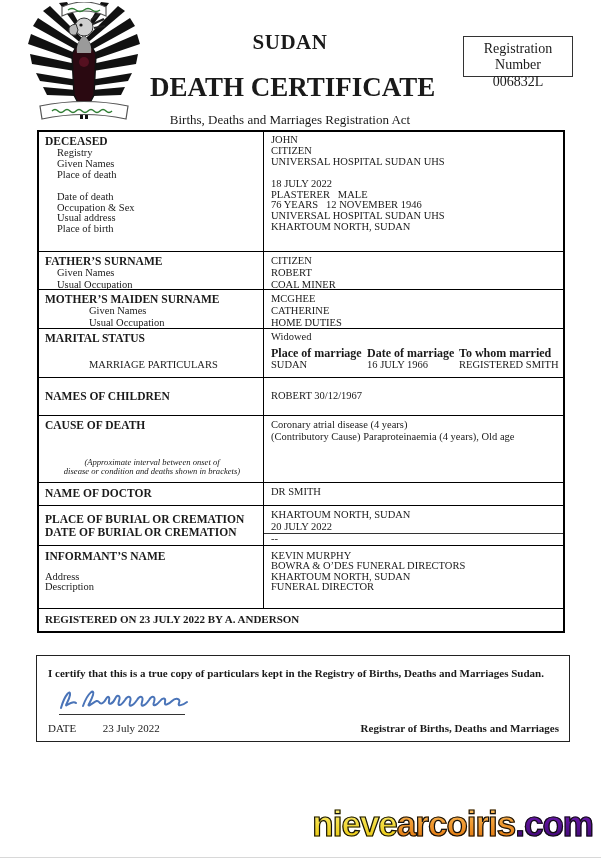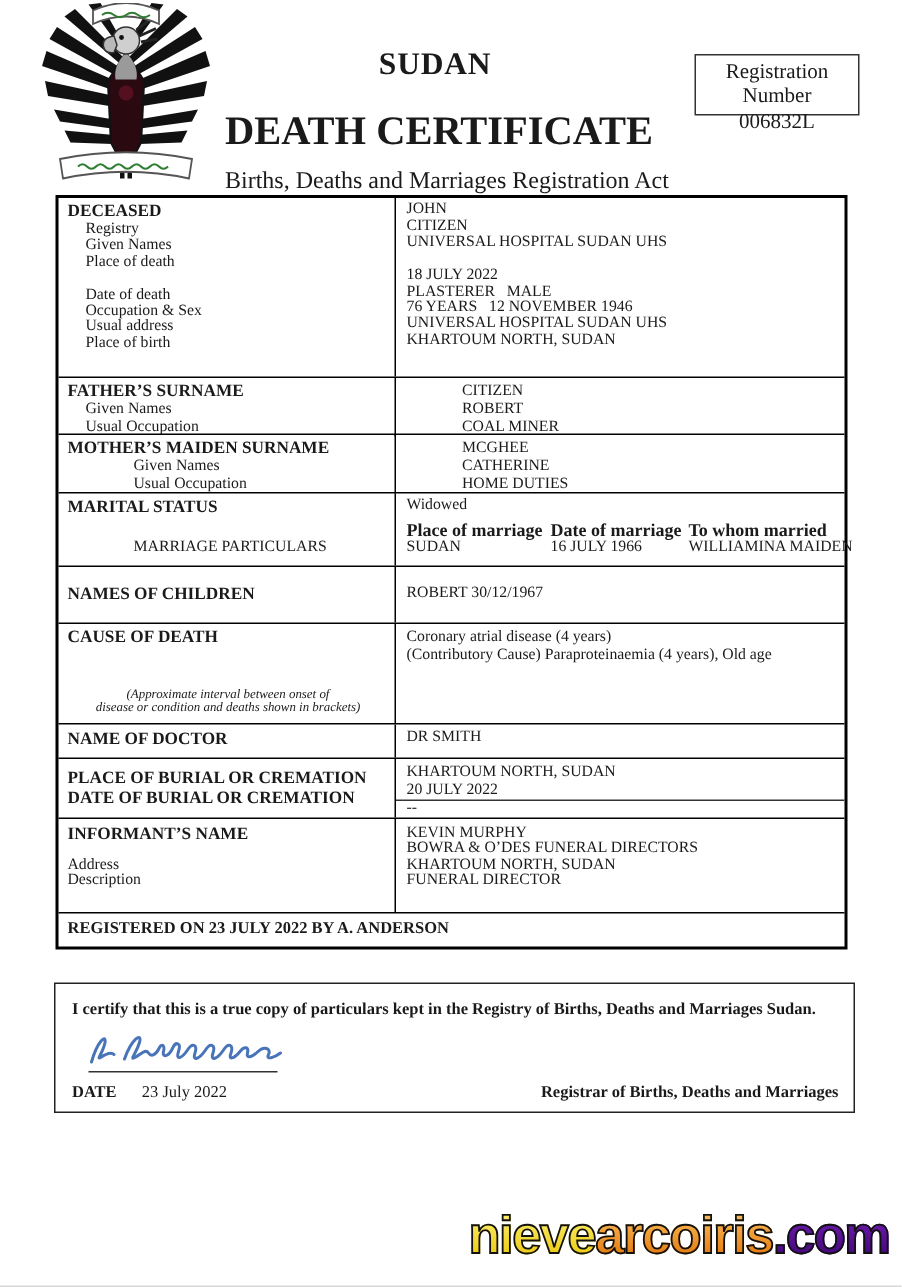--- a/index.html
+++ b/index.html
@@ -5,38 +5,38 @@
   * { margin:0; padding:0; box-sizing:border-box; }
   html,body { background:#fff; }
   body { width:601px; height:858px; position:relative; font-family:"Liberation Serif", serif; color:#1a1a1a; overflow:hidden; }
   .page { position:absolute; inset:0; border-bottom:1px solid #d8d8d8; }
 
   
   .emblem { position:absolute; left:24px; top:2px; width:120px; height:124px; }
   .title-block { position:absolute; left:150px; top:30px; width:280px; text-align:center; }
   .country { font-size:21px; font-weight:bold; letter-spacing:.5px; }
   .main-title { font-size:27px; font-weight:bold; margin-top:17px; white-space:nowrap; }
-  .subtitle { font-size:16px; margin-top:9px; white-space:nowrap; }
+  .subtitle { font-size:13px; margin-top:9px; white-space:nowrap; }
   .regbox { position:absolute; left:463px; top:36px; width:110px; height:41px; border:1.5px solid #333; text-align:center; padding-top:4px; }
   .regbox .rlabel { font-size:14px; }
   .regbox .rnum { font-size:14px; margin-top:1px; }
 
   
   .cert-table { position:absolute; left:37px; top:130px; width:528px; border:2px solid #000; background:#fff; }
   .row { display:grid; grid-template-columns:225px 1fr; }
   .row + .row { border-top:1.5px solid #000; }
   .lc { border-right:1.5px solid #000; padding:3px 4px 0 6px; }
   .rc { padding:3px 4px 0 7px; }
   .hd { font-weight:bold; font-size:11.5px; line-height:13px; }
   .ln { font-size:10.5px; line-height:10.9px; min-height:10.9px; white-space:nowrap; }
   .sub { padding-left:12px; }
   .sub2 { padding-left:44px; }
 
   .r-deceased { height:119px; }
-  .r-parent   { height:38px;gap:37px; }
+  .r-parent   { height:38px; }
   .r-parent .ln, .r-parent .hd { line-height:12px; min-height:12px; }
   .r-mother   { height:39px; }
   .r-marital  { height:49px; }
   .marital-grid { display:grid; grid-template-columns:225px 1fr; height:100%; }
   .marital-left { border-right:1.5px solid #000; padding:3px 12px 0 6px; display:flex; flex-direction:column; }
   .mp-label { font-size:10.5px; padding-left:44px; margin-top:14px; }
   .marital-right { padding:3px 4px 0 7px; }
   .m-cols { display:grid; grid-template-columns:96px 92px auto; margin-top:4px; }
   .m-cols .mh { font-weight:bold; font-size:12px; line-height:12px; white-space:nowrap; }
   .m-cols .mv { font-size:10.5px; line-height:12px; white-space:nowrap; }
@@ -66,21 +66,21 @@
   .r-informant .hd { line-height:10.6px; }
 
   .r-registered { display:block; height:23px; padding:4px 8px 0 6px; font-weight:bold; font-size:11px; }
 
   
   .certify-box { position:absolute; left:36px; top:655px; width:534px; height:87px; border:1.5px solid #222; }
   .certify-text { font-weight:bold; font-size:11px; padding:11px 10px 0 11px; white-space:nowrap; }
   .signature { position:absolute; left:18px; top:26px; }
   .sig-line { position:absolute; left:22px; top:58px; width:126px; border-bottom:1.5px solid #333; }
   .certify-bottom { position:absolute; left:0; right:0; bottom:7px; padding:0 10px 0 11px; display:flex; justify-content:space-between; font-size:11px; }
-  .date-label { font-weight:bold; }
+  .date-label { font-weight:normal; }
   .registrar { font-weight:bold; }
 
   
   .watermark { position:absolute; right:8px; top:804px; font-family:"Liberation Sans", sans-serif; font-weight:bold; font-size:35px; letter-spacing:-1px; white-space:nowrap; -webkit-text-stroke:1.2px #111; }
   .wm1 { color:#f2e000; background:linear-gradient(#fff480,#e8c400); -webkit-background-clip:text; background-clip:text; -webkit-text-fill-color:transparent; }
   .wm2 { color:#f08a00; background:linear-gradient(#ffc766,#e06e00); -webkit-background-clip:text; background-clip:text; -webkit-text-fill-color:transparent; }
   .wm3 { color:#4b0a86; background:linear-gradient(#7a1fbe,#3c0570); -webkit-background-clip:text; background-clip:text; -webkit-text-fill-color:transparent; }
 </style>
 </head>
 <body>
@@ -194,21 +194,21 @@
           <div class="mp-label">MARRIAGE PARTICULARS</div>
         </div>
         <div class="marital-right">
           <div class="ln">Widowed</div>
           <div class="m-cols">
             <div class="mh">Place of marriage</div>
             <div class="mh">Date of marriage</div>
             <div class="mh">To whom married</div>
             <div class="mv">SUDAN</div>
             <div class="mv">16 JULY 1966</div>
-            <div class="mv">WILLIAMINA MAIDEN</div>
+            <div class="mv">REGISTERED SMITH</div>
           </div>
         </div>
       </div>
     </div>
 
     <div class="row r-children">
       <div class="lc">
         <div class="hd">NAMES OF CHILDREN</div>
       </div>
       <div class="rc">
@@ -273,21 +273,21 @@
 
   <div class="certify-box">
     <div class="certify-text">I certify that this is a true copy of particulars kept in the Registry of Births, Deaths and Marriages Sudan.</div>
     <svg class="signature" width="150" height="36" viewBox="0 0 150 36">
       <path d="M6 26 C10 12 16 7 15 13 C14 19 9 25 12 23 C15 21 19 19 21 21 M28 24 C33 10 40 6 38 13 C36 20 31 25 35 23 C39 21 42 17 44 20 C46 23 49 21 51 17 C53 13 55 15 54 19 C53 23 57 23 60 17 C62 12 66 13 64 19 C62 25 66 24 70 18 C73 13 77 14 75 20 C73 26 78 24 82 18 C85 13 89 14 87 20 C85 26 90 24 94 18 C97 13 101 14 99 20 C97 25 101 24 105 19 C108 15 111 16 110 20 C109 24 113 23 117 19 C121 15 126 17 124 21 C122 25 128 23 132 20" stroke="#4a74b8" stroke-width="2" fill="none" stroke-linecap="round"></path>
     </svg>
     <div class="sig-line"></div>
     <div class="certify-bottom">
       <div>
         <span class="date-label">DATE</span>
-        <span style="margin-left:14px;">23 July 2022</span>
+        <span style="margin-left:24px;">23 July 2022</span>
       </div>
       <div class="registrar">Registrar of Births, Deaths and Marriages</div>
     </div>
   </div>
 
   <div class="watermark">
     <span class="wm1">nieve</span><span class="wm2">arcoiris</span><span class="wm3">.com</span>
   </div>
 
 </div>

